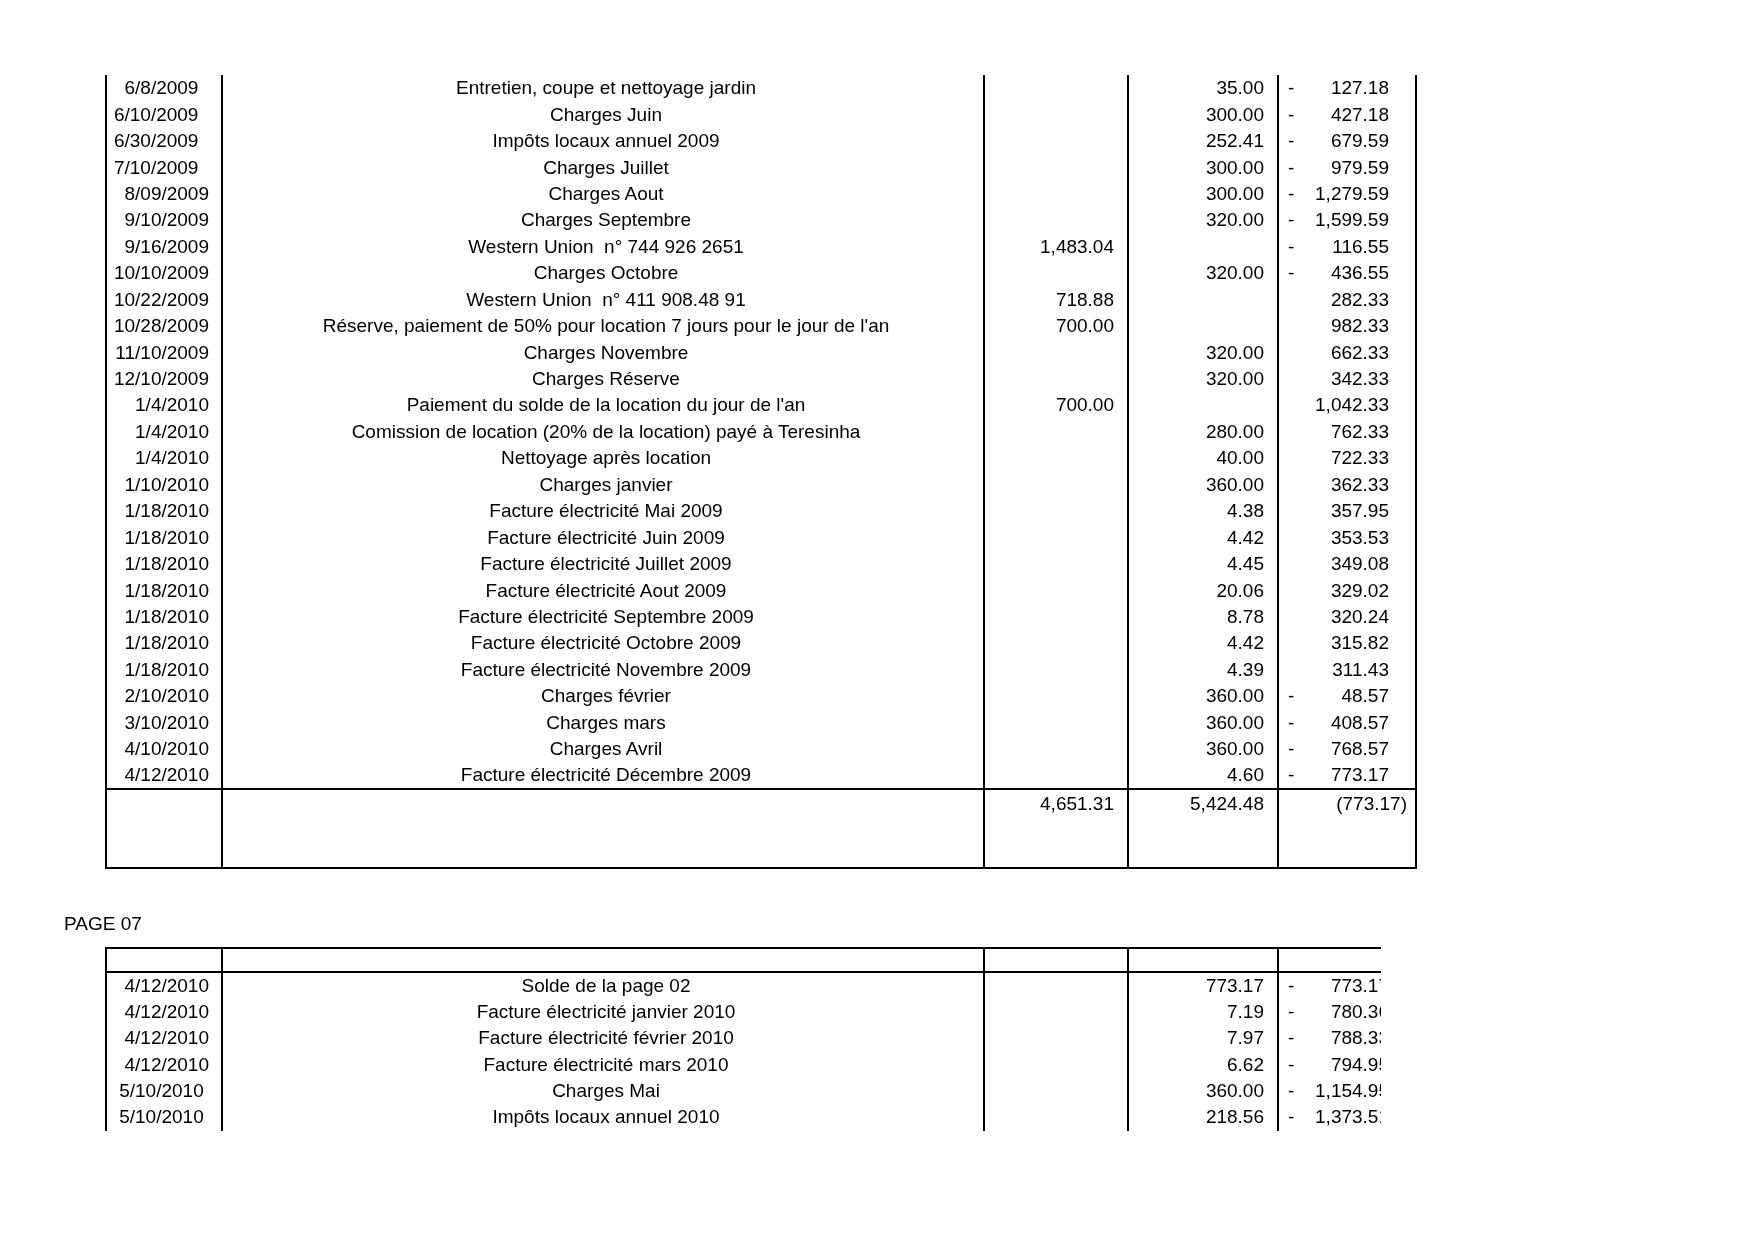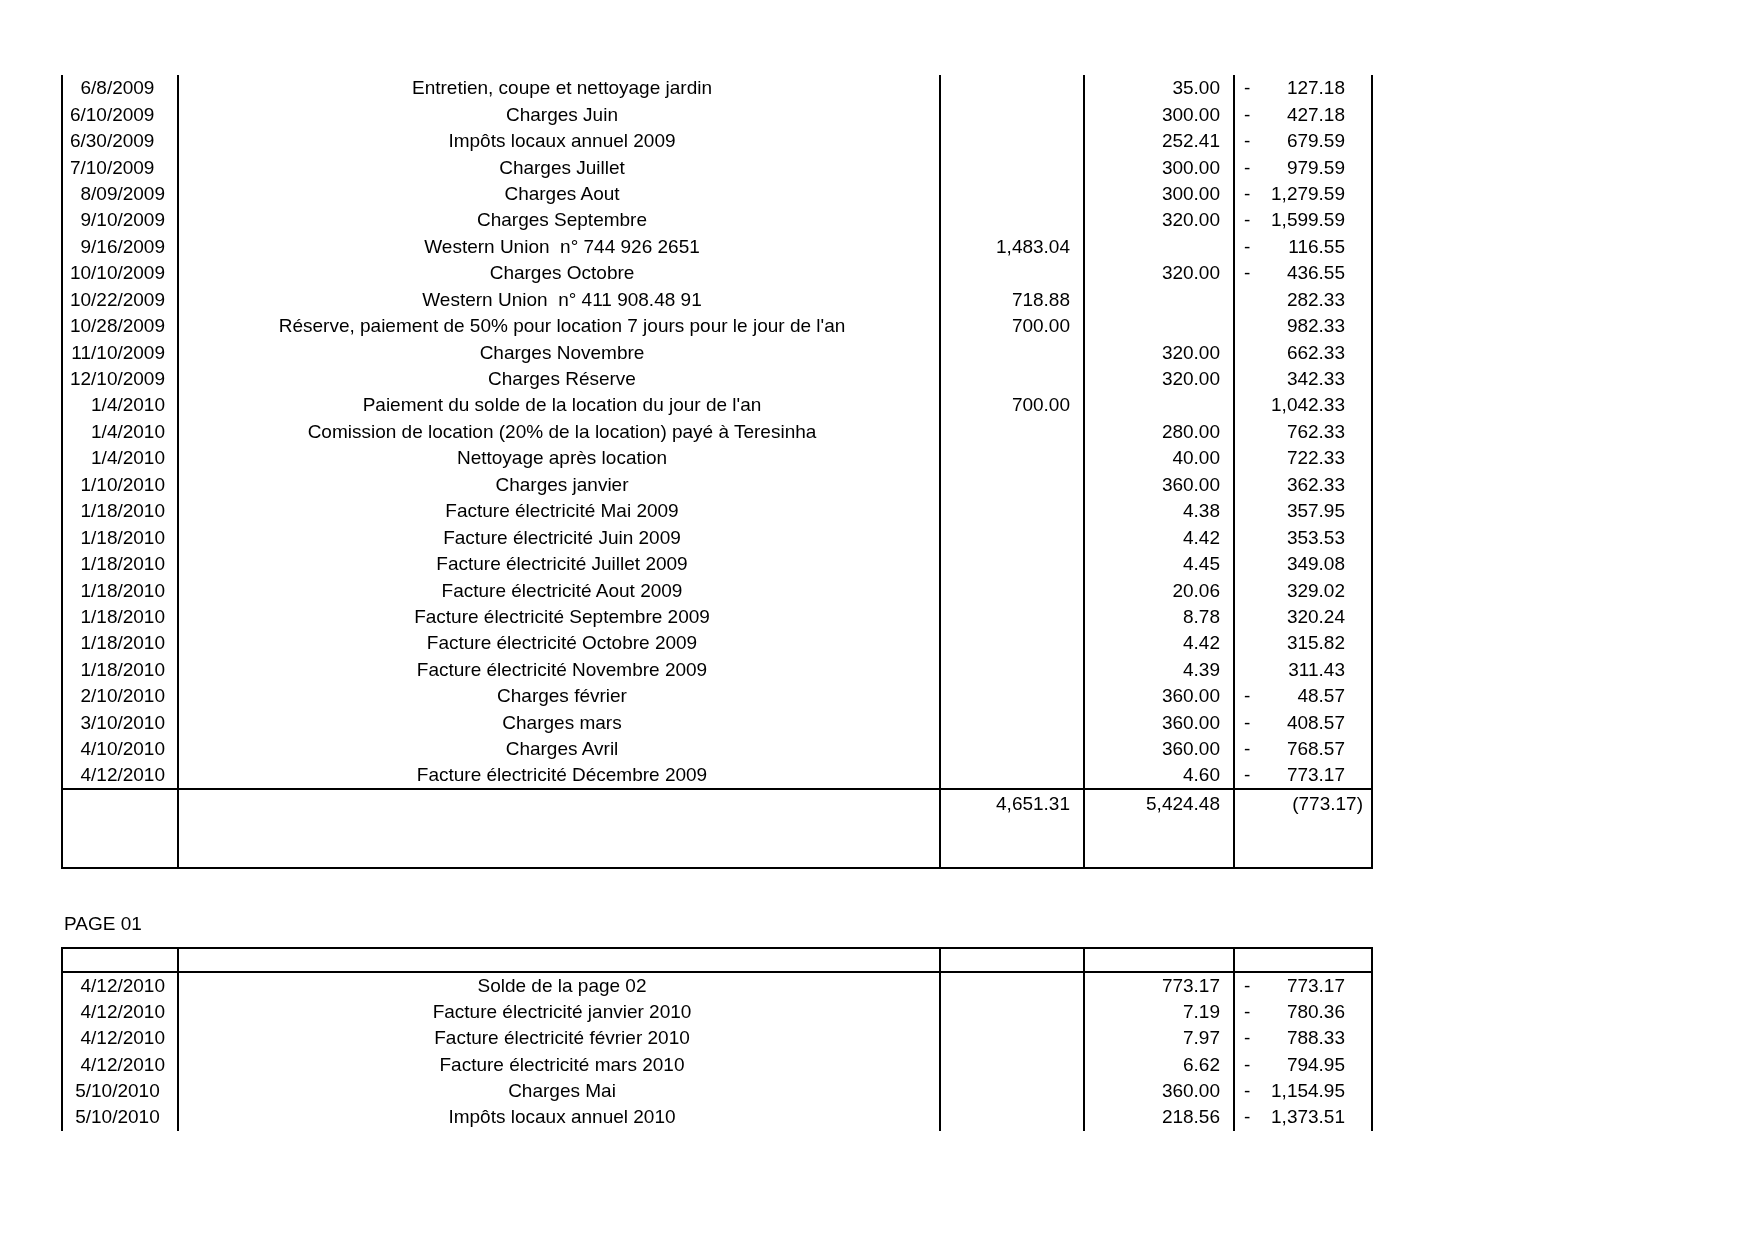--- a/index.html
+++ b/index.html
@@ -3,21 +3,21 @@
 <meta charset="utf-8">
 <style>
   html,body{margin:0;padding:0;}
   body{
     width:1754px;height:1241px;background:#ffffff;color:#000;
     font-family:"Liberation Sans", sans-serif;font-size:19px;
     position:relative;overflow:hidden;
   }
   .page{position:absolute;inset:0;}
   table.ledger{
-    border-collapse:collapse;table-layout:fixed;width:1310px;
+    border-collapse:collapse;table-layout:fixed;width:1310px;margin-left:44px;
   }
   #t1{position:absolute;left:61px;top:75px;}
   .t2wrap{position:absolute;left:61px;top:947px;width:1320px;height:190px;overflow:hidden;}
   td{
     padding:0;vertical-align:middle;overflow:hidden;
     border-left:2px solid #000;
   }
   td:last-child{border-right:2px solid #000;}
   tr.data-row{height:26.45px;}
   .c-date{text-align:right;padding-right:12px;white-space:pre;}
@@ -423,21 +423,21 @@
       <tr class="filler">
         <td></td>
         <td></td>
         <td></td>
         <td></td>
         <td></td>
       </tr>
     </tbody>
   </table>
 
-  <div class="page-label">PAGE 01</div>
+  <div class="page-label">PAGE 07</div>
 
   <div class="t2wrap">
     <table class="ledger" id="t2">
       <colgroup>
         <col style="width:116px">
           <col style="width:762px">
           <col style="width:144px">
           <col style="width:150px">
           <col style="width:138px">
       </colgroup>

